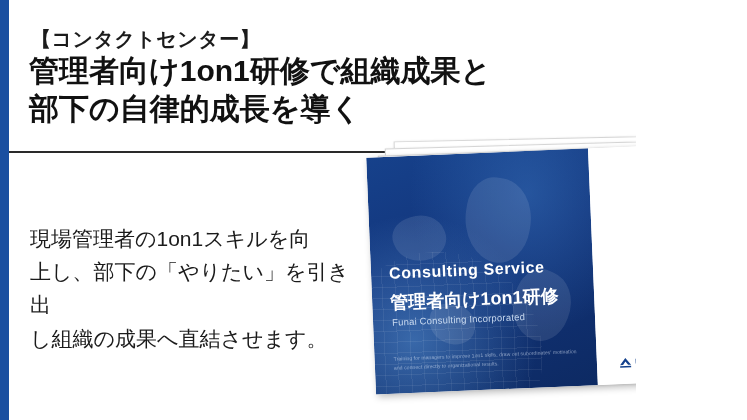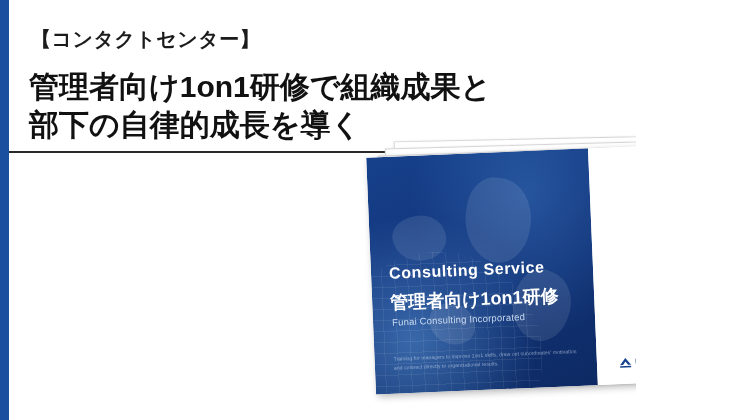--- a/index.html
+++ b/index.html
@@ -46,21 +46,21 @@
     top: 26px;
     font-size: 20px;
     font-weight: bold;
     color: #1b1b1b;
     letter-spacing: 0.5px;
     white-space: nowrap;
   }
   .header-title {
     position: absolute;
     left: 20px;
-    top: 68px;
+    top: 52px;
     font-size: 30px;
     font-weight: bold;
     color: #111111;
     line-height: 1.28;
     letter-spacing: 0px;
     white-space: pre-line;
   }
   .header-rule {
     position: absolute;
     left: 9px;
@@ -234,20 +234,23 @@
 
   <div class="left-bar"></div>
 
   <div class="header">
     <div class="header-eyebrow">【コンタクトセンター】</div>
     <div class="header-title">管理者向け1on1研修で組織成果と
 部下の自律的成長を導く</div>
   </div>
   <div class="header-rule"></div>
 
+  <div class="body-text">現場管理者の1on1スキルを向
+上し、部下の「やりたい」を引き出
+し組織の成果へ直結させます。</div>
 
   <div class="stack">
     <div class="sheet sheet-a"></div>
     <div class="sheet sheet-b"></div>
     <div class="sheet sheet-c"></div>
 
     <div class="brochure">
       <div class="brochure-left">
         <div class="globe"></div>
         <div class="map-blob mb1"></div>

